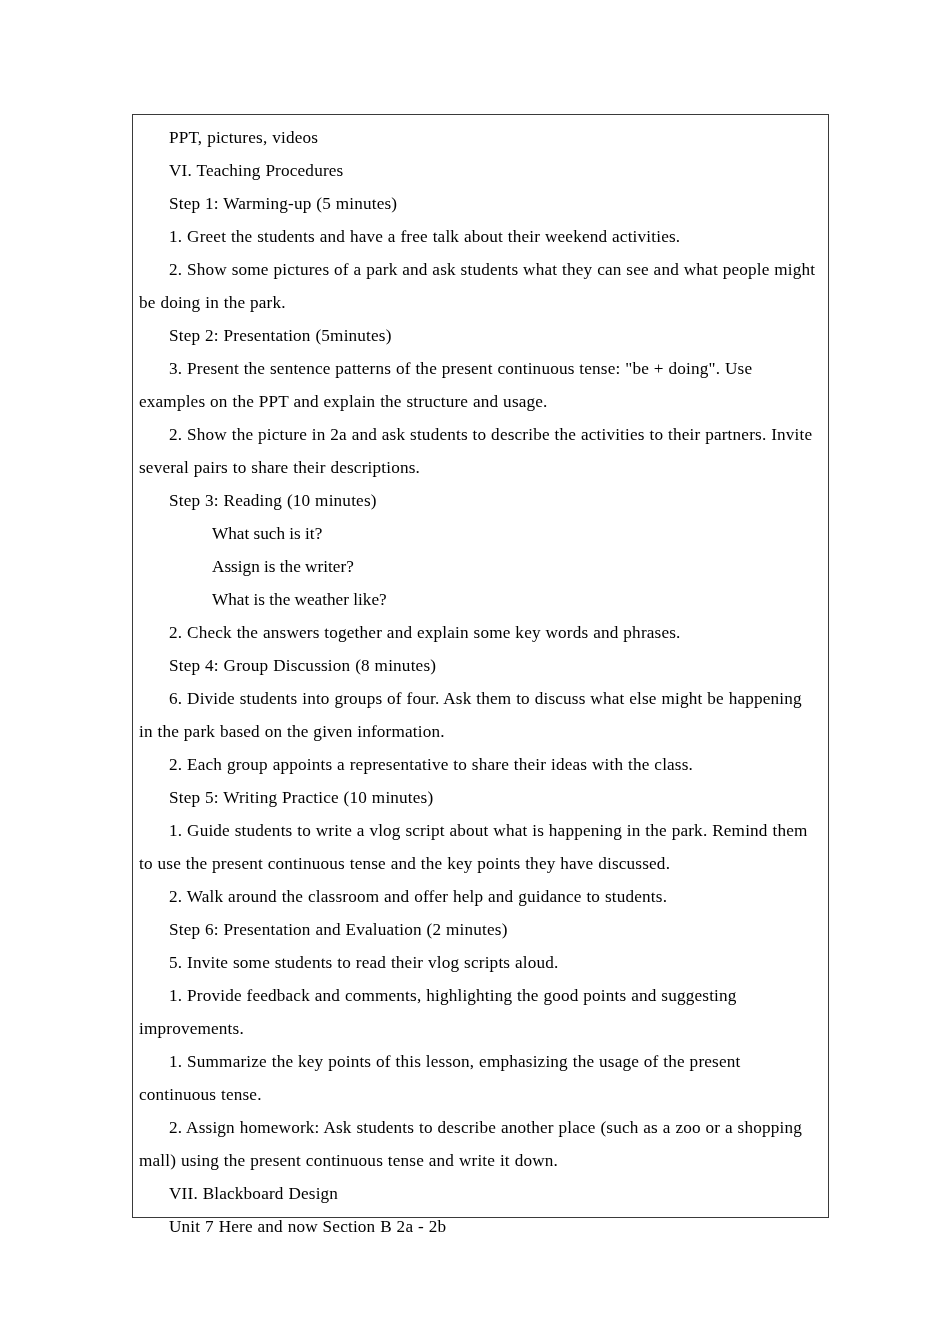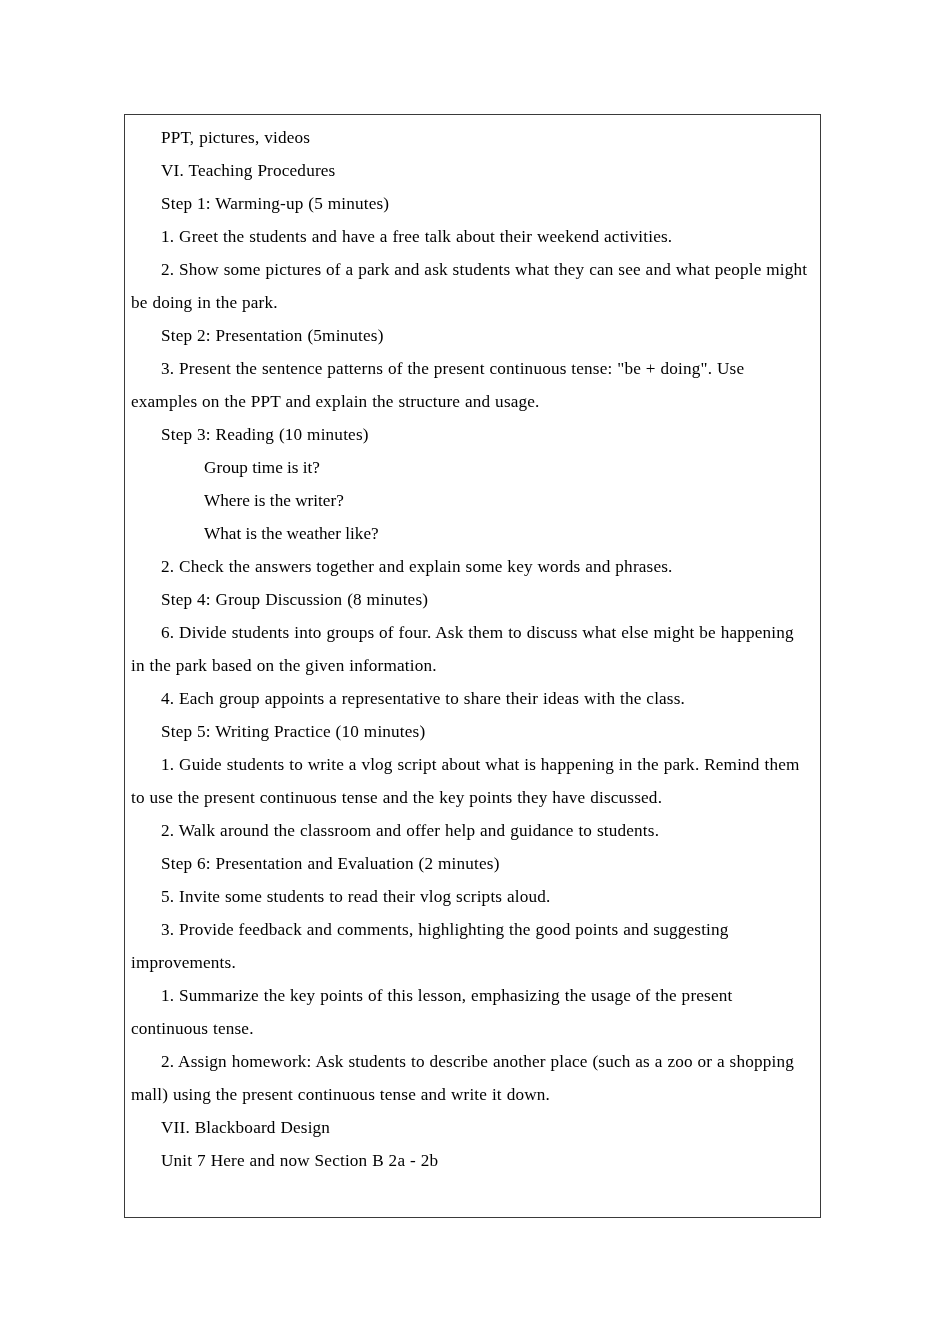--- a/index.html
+++ b/index.html
@@ -16,21 +16,21 @@
   }
   .page {
     position: relative;
     width: 950px;
     height: 1344px;
     background: #ffffff;
     overflow: hidden;
   }
   .doc-box {
     position: absolute;
-    left: 124px;
+    left: 132px;
     top: 114px;
     width: 697px;
     height: 1104px;
     border: 1px solid #3a3a3a;
     box-sizing: border-box;
     background: #ffffff;
   }
   .doc-body {
     padding: 6px 9px 0 6px;
     box-sizing: border-box;
@@ -60,33 +60,34 @@
 <div class="page">
   <div class="doc-box">
     <div class="doc-body">
         <p class="para">PPT, pictures, videos</p>
         <p class="para">VI. Teaching Procedures</p>
         <p class="para">Step 1: Warming-up (5 minutes)</p>
         <p class="para">1. Greet the students and have a free talk about their weekend activities.</p>
         <p class="para">2. Show some pictures of a park and ask students what they can see and what people might be doing in the park.</p>
         <p class="para">Step 2: Presentation (5minutes)</p>
         <p class="para">3. Present the sentence patterns of the present continuous tense: "be + doing". Use examples on the PPT and explain the structure and usage.</p>
+        <p class="para">2. Show the picture in 2a and ask students to describe the activities to their partners. Invite several pairs to share their descriptions.</p>
         <p class="para">Step 3: Reading (10 minutes)</p>
-        <p class="question">Group time is it?</p>
-        <p class="question">Where is the writer?</p>
+        <p class="question">What such is it?</p>
+        <p class="question">Assign is the writer?</p>
         <p class="question">What is the weather like?</p>
         <p class="para">2. Check the answers together and explain some key words and phrases.</p>
         <p class="para">Step 4: Group Discussion (8 minutes)</p>
         <p class="para">6. Divide students into groups of four. Ask them to discuss what else might be happening in the park based on the given information.</p>
-        <p class="para">4. Each group appoints a representative to share their ideas with the class.</p>
+        <p class="para">2. Each group appoints a representative to share their ideas with the class.</p>
         <p class="para">Step 5: Writing Practice (10 minutes)</p>
         <p class="para">1. Guide students to write a vlog script about what is happening in the park. Remind them to use the present continuous tense and the key points they have discussed.</p>
         <p class="para">2. Walk around the classroom and offer help and guidance to students.</p>
         <p class="para">Step 6: Presentation and Evaluation (2 minutes)</p>
         <p class="para">5. Invite some students to read their vlog scripts aloud.</p>
-        <p class="para">3. Provide feedback and comments, highlighting the good points and suggesting improvements.</p>
+        <p class="para">1. Provide feedback and comments, highlighting the good points and suggesting improvements.</p>
         <p class="para">1. Summarize the key points of this lesson, emphasizing the usage of the present continuous tense.</p>
         <p class="para">2. Assign homework: Ask students to describe another place (such as a zoo or a shopping mall) using the present continuous tense and write it down.</p>
         <p class="para">VII. Blackboard Design</p>
         <p class="para">Unit 7 Here and now Section B 2a - 2b</p>
       </div>
   </div>
 </div>
 
 </body></html>

